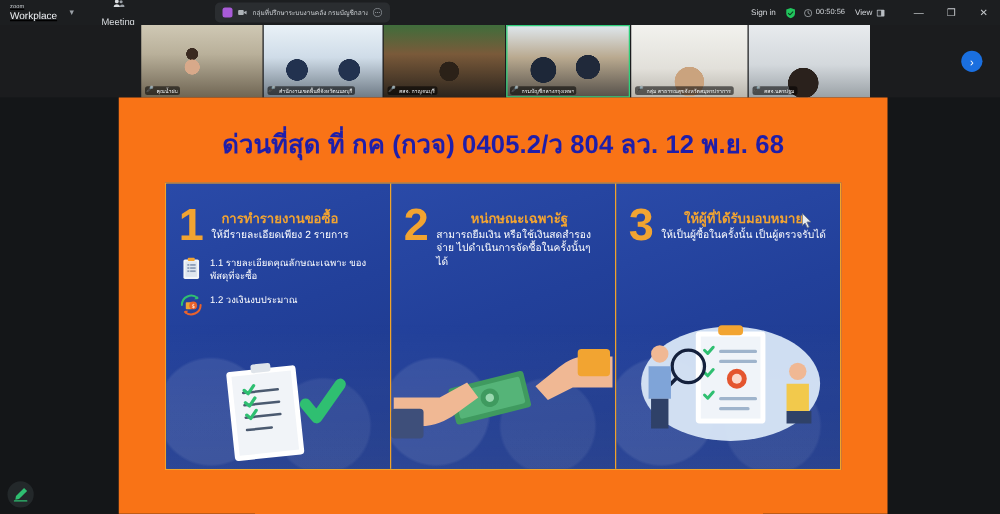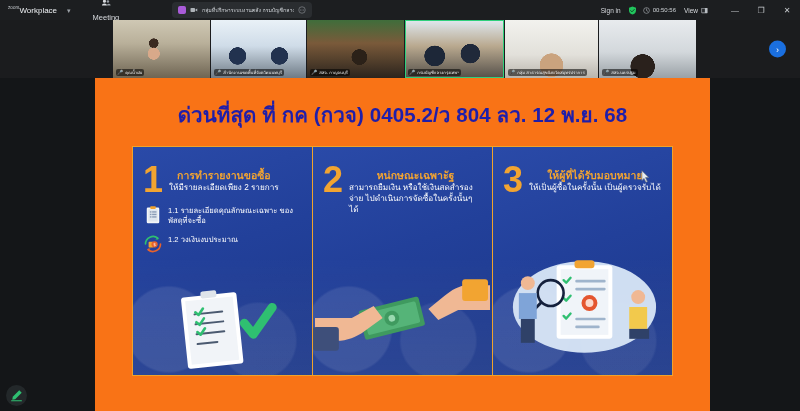--- a/index.html
+++ b/index.html
@@ -9,22 +9,22 @@
     background: #141618;
     font-family: "Liberation Sans", "DejaVu Sans", sans-serif;
   }
   #app { position: relative; width: 800px; height: 411px; background: #16181a; }
 
   
   .titlebar {
     position: absolute; top: 0; left: 0; width: 800px; height: 20px;
     background: #1c1e20; display: flex; align-items: center;
   }
-  .tb-brand { display: flex; flex-direction: row; justify-content: center;
-    margin-left: 8px; line-height: 1; }
+  .tb-brand { display: flex; flex-direction: column; justify-content: center;
+    margin-left: 8px; line-height: 1; text-decoration: underline; }
   .tb-brand-zoom { font-size: 4.5px; color: #c8ccd0; letter-spacing: .1px; }
   .tb-brand-name { font-size: 8px; color: #eef1f4; font-weight: 400; margin-top: 1px; }
   .tb-caret {
     margin-left: 10px; color: #9aa0a6; font-size: 7px; line-height: 1;
   }
   .tb-meeting {
     margin-left: 22px; display: flex; align-items: center; gap: 5px;
     color: #d7dade; font-size: 7.5px; flex-direction: column;
   }
   .tb-people-icon { width: 10px; height: 10px; display: block; }

